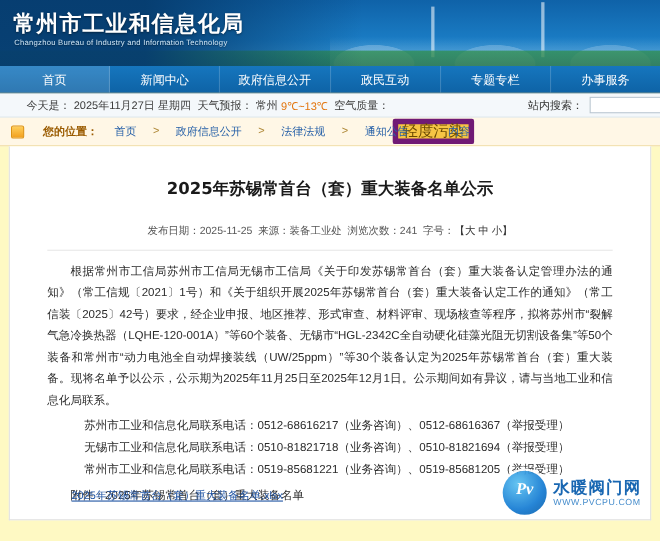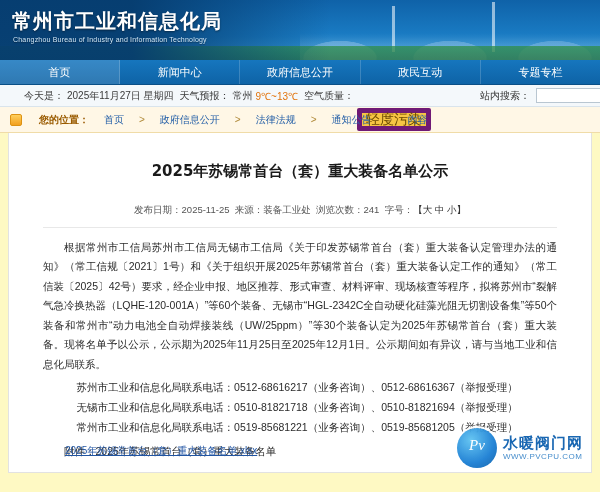--- a/index.html
+++ b/index.html
@@ -143,21 +143,21 @@
     position:absolute; right:8px; bottom:4px;
     display:flex; align-items:center; gap:6px; opacity:.95;
   }
   .wm-logo {
     width:40px; height:40px; border-radius:50%;
     background:radial-gradient(circle at 35% 30%, #5fc3f2 0%, #1b7fd4 60%, #0e5ea8 100%);
     position:relative; box-shadow:0 0 0 2px #fff;
   }
   .wm-logo span {
     position:absolute; left:0; right:0; top:9px; text-align:center;
-    color:#fff; font-weight:normal; font-size:15px; font-style:italic;
+    color:#fff; font-weight:bold; font-size:15px; font-style:italic;
     font-family:"Liberation Serif", serif;
   }
   .wm-text { line-height:1.15; }
   .wm-cn {
     font-family:"DejaVu Sans", sans-serif; font-size:15px;
     font-weight:bold; color:#0d5fae; letter-spacing:1px;
   }
   .wm-en { font-size:8px; color:#3d87c9; letter-spacing:.5px; }
 </style>
 </head>
@@ -175,20 +175,21 @@
     <div class="title-cn">常州市工业和信息化局</div>
     <div class="title-en">Changzhou Bureau of Industry and Information Technology</div>
   </div>
 
   <div class="nav">
     <a class="active">首页</a>
     <a>新闻中心</a>
     <a>政府信息公开</a>
     <a>政民互动</a>
     <a>专题专栏</a>
+    <a>办事服务</a>
   </div>
 
   <div class="infobar">
     <span class="seg">
       <span>今天是：</span>
       <span>2025年11月27日 星期四</span>
     </span>
     <span class="seg">
       <span>天气预报：</span>
       <span>常州</span>

